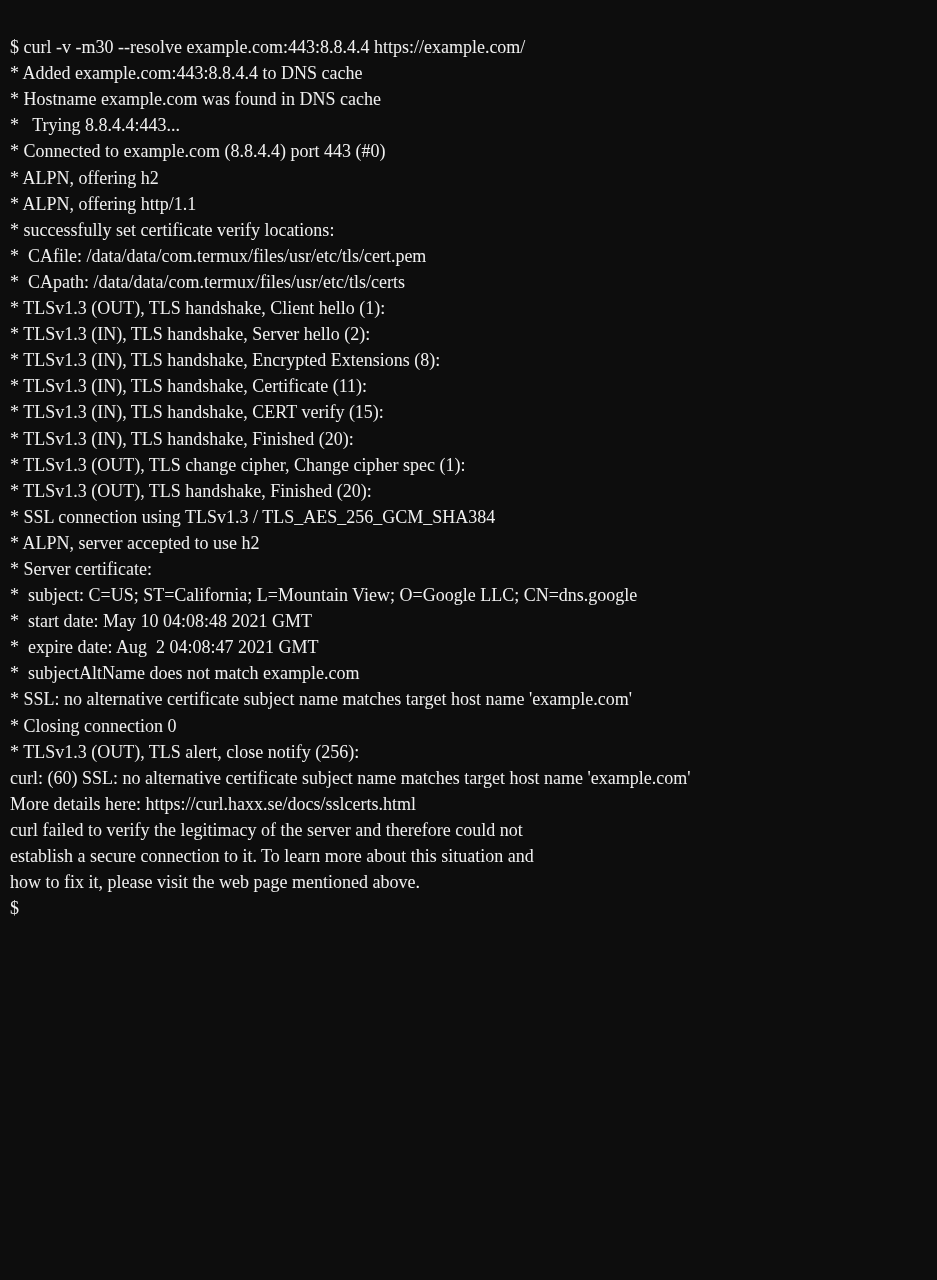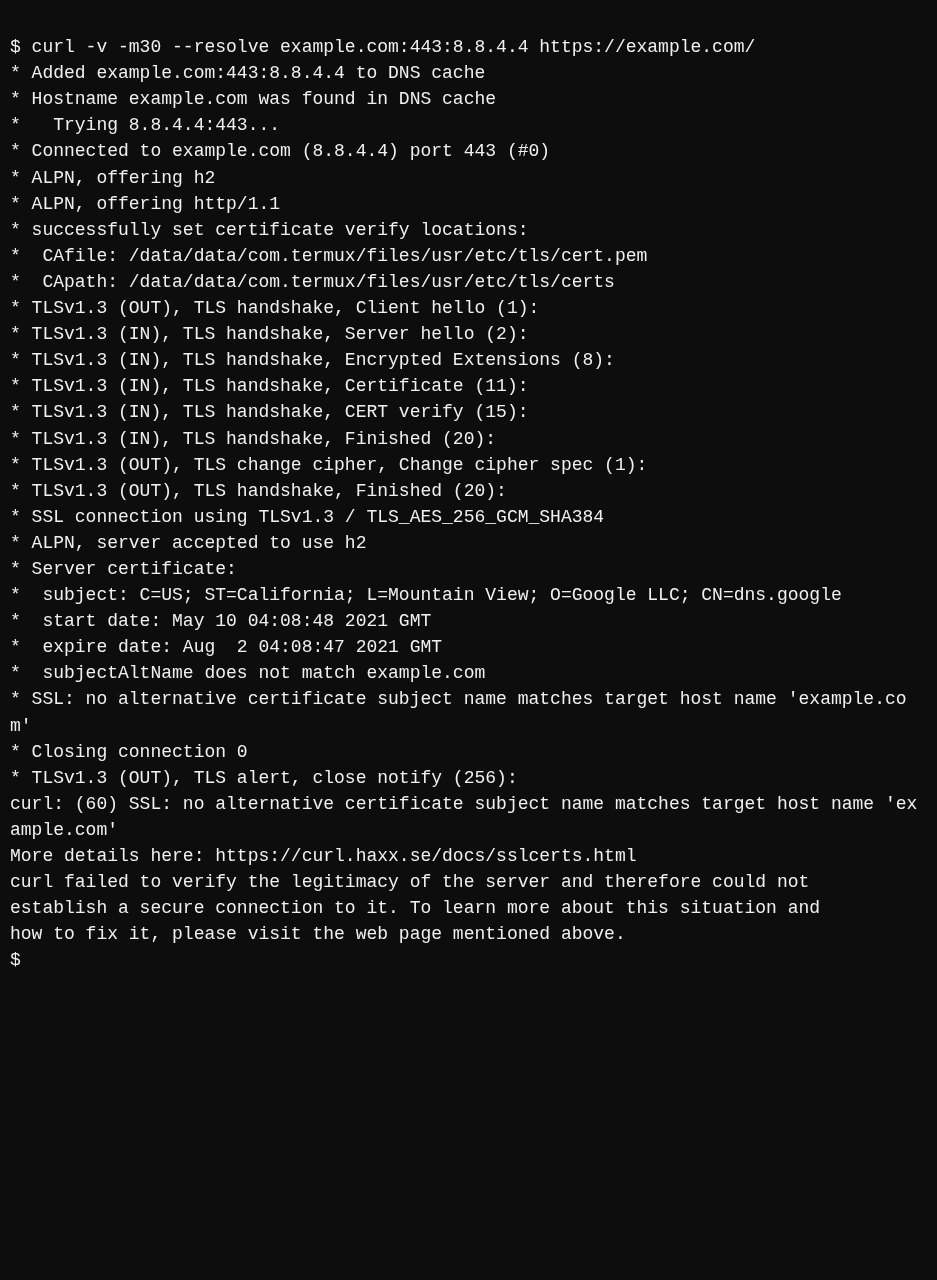--- a/index.html
+++ b/index.html
@@ -1,18 +1,19 @@
 <!DOCTYPE html>
 <html><head>
   <meta charset="utf-8">
   <style>
     * {
       margin: 0;
       padding: 0;
       box-sizing: border-box;
+      font-family: Liberation Serif, serif;
     }
 
     body {
       background-color: #0d0d0d;
       color: #f0f0f0;
       font-family: 'Courier New', Courier, monospace;
       font-size: 18px;
       line-height: 1.45;
       padding: 8px 10px;
       width: 937px;

